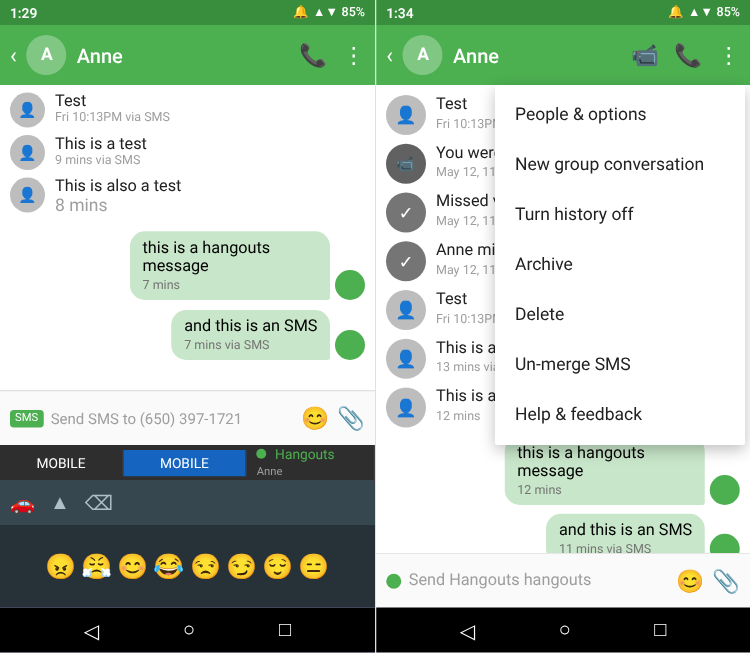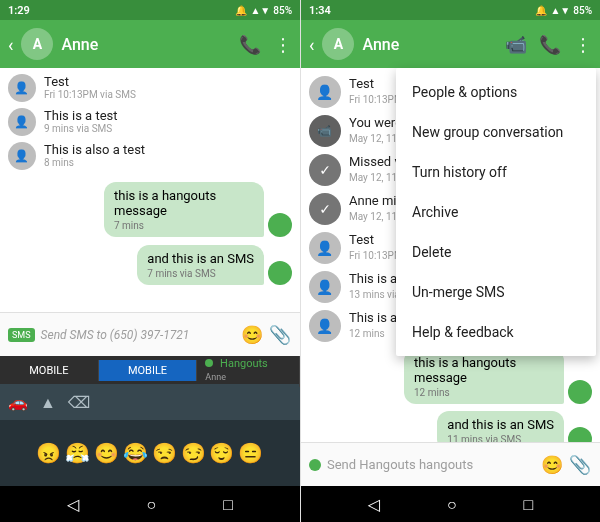--- a/index.html
+++ b/index.html
@@ -312,21 +312,21 @@
       </div>
     </div>
 
     <div class="msg-block">
       <div class="sender-row">
         <div class="avatar-small">
           <span>👤</span>
         </div>
         <div class="text-col">
           <span style="font-size:13px;color:#212121;">This is also a test</span>
-          <span style="font-size:10px;color:#9e9e9e;">8 mins</span>
+          <span style="font-size:14px;color:#9e9e9e;">8 mins</span>
         </div>
       </div>
     </div>
 
     <div class="right-bubble-row" style="margin-top:4px;">
       <div class="av-small"></div>
       <div class="right-outgoing">
         <span>this is a hangouts message</span>
         <div class="msg-date">7 mins</div>
       </div>
@@ -337,21 +337,21 @@
       <div class="right-outgoing">
         <span>and this is an SMS</span>
         <div class="msg-date">7 mins via SMS</div>
       </div>
     </div>
   </div>
 
   <div class="input-area">
     <span class="sms-badge">SMS</span>
     <div style="flex:1;display:flex;flex-direction:column;">
-      <span class="input-field" style="font-size:12px;font-style:italic;">Send SMS to (650) 397-1721</span>
+      <span class="input-field" style="font-size:12px;">Send SMS to (650) 397-1721</span>
     </div>
     <span class="input-icon">😊</span>
     <span class="input-icon">📎</span>
   </div>
 
   <div class="keyboard-area">
 
     <div class="keyboard-autocomplete">
       <div class="autocomplete-item" style="font-size:11px;color:#fff;">MOBILE</div>
       <div class="autocomplete-item selected" style="font-size:11px;">MOBILE</div>

